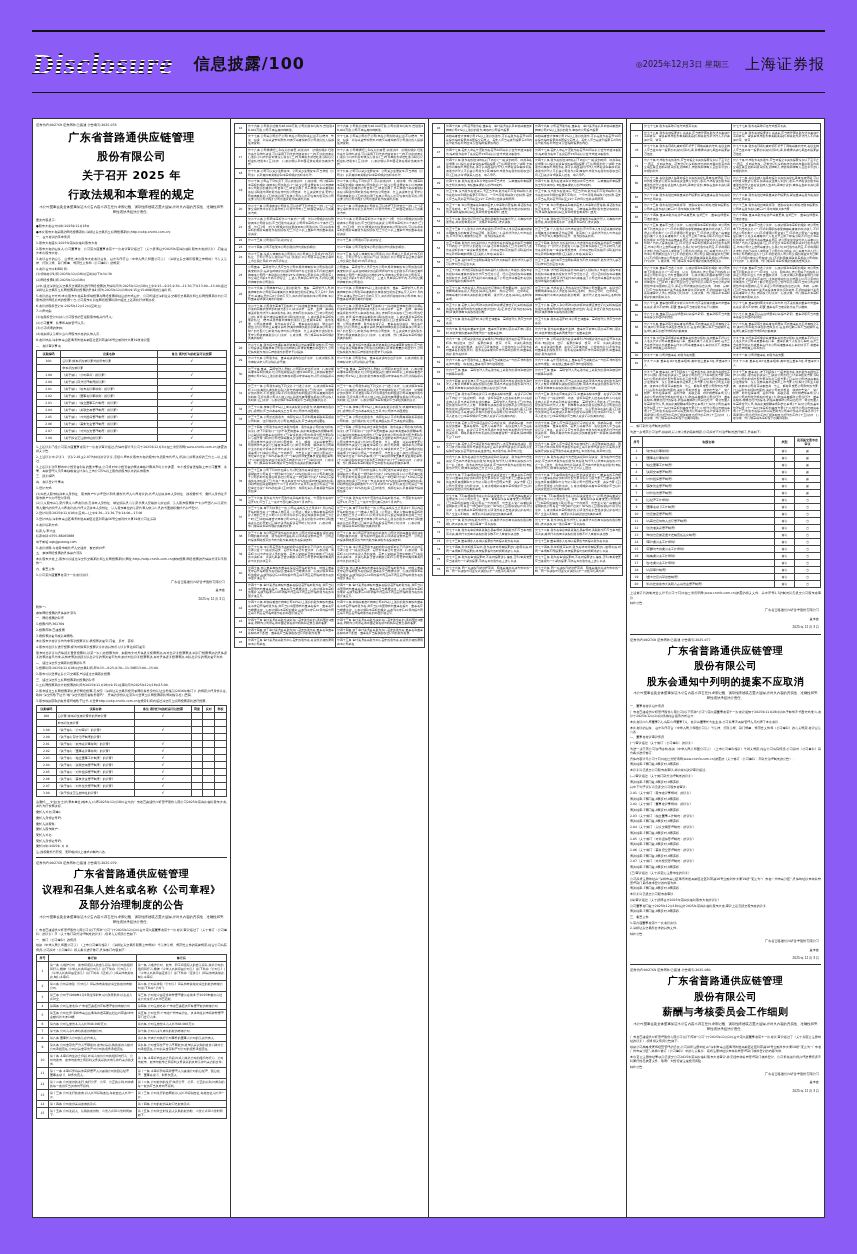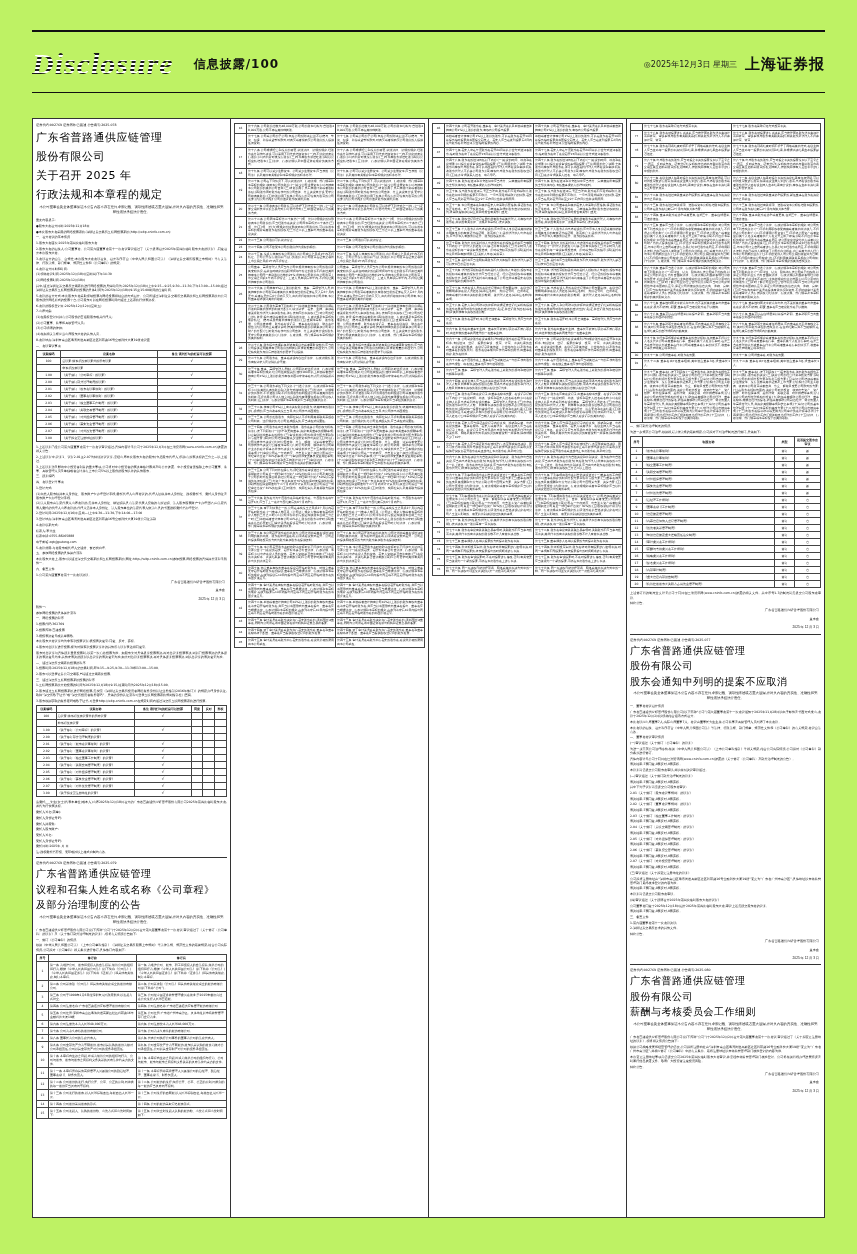--- a/index.html
+++ b/index.html
@@ -5,21 +5,21 @@
   * { box-sizing: border-box; }
   html, body {
     margin: 0; padding: 0;
     background: #ffffff;
     font-family: "Liberation Sans", sans-serif;
   }
   .page {
     position: relative;
     width: 857px;
     height: 1254px;
-    background: #bef264;
+    background: #8b5cf6;
     overflow: hidden;
   }
   
   .masthead {
     position: absolute;
     left: 32px; top: 40px;
     width: 793px; height: 48px;
     display: flex;
     align-items: center;
   }
@@ -37,39 +37,39 @@
     );
     -webkit-background-clip: text;
     background-clip: text;
     color: transparent;
     padding: 2px 6px 2px 0;
     line-height: 34px;
   }
   .mast-cn {
     font-family: "DejaVu Sans", sans-serif;
     font-weight: bold;
-    font-size: 12px;
+    font-size: 16px;
     color: #111;
     margin-left: 14px;
     letter-spacing: 1px;
   }
   .mast-right {
     margin-left: auto;
     display: flex;
     align-items: center;
-    gap: 8px;
+    gap: 16px;
   }
   .mast-date {
     font-size: 8px;
     color: #222;
     font-family: "DejaVu Sans", sans-serif;
   }
   .mast-paper {
     font-family: "DejaVu Serif", serif;
-    font-weight: bold;
+    font-weight: normal;
     font-size: 15px;
     color: #111;
     letter-spacing: 1px;
   }
   .rule-top {
     position: absolute;
     left: 32px; top: 30px;
     width: 793px; height: 2px;
     background: #111;
   }
@@ -104,23 +104,23 @@
 
   
   .code-line {
     font-size: 3.2px;
     line-height: 4px;
     color: #111;
     margin-bottom: 2px;
     font-family: "DejaVu Sans", sans-serif;
   }
   .headline {
-    text-align: left;
+    text-align: center;
     font-family: "DejaVu Sans", sans-serif;
-    font-weight: normal;
+    font-weight: bold;
     color: #000;
     line-height: 1.35;
     letter-spacing: 0.5px;
   }
   .h-lg { font-size: 11px; margin: 4px 0 1px; }
   .h-md { font-size: 10px; margin: 2px 0 1px; }
   .subhead {
     text-align: center;
     font-size: 3.4px;
     line-height: 5px;

